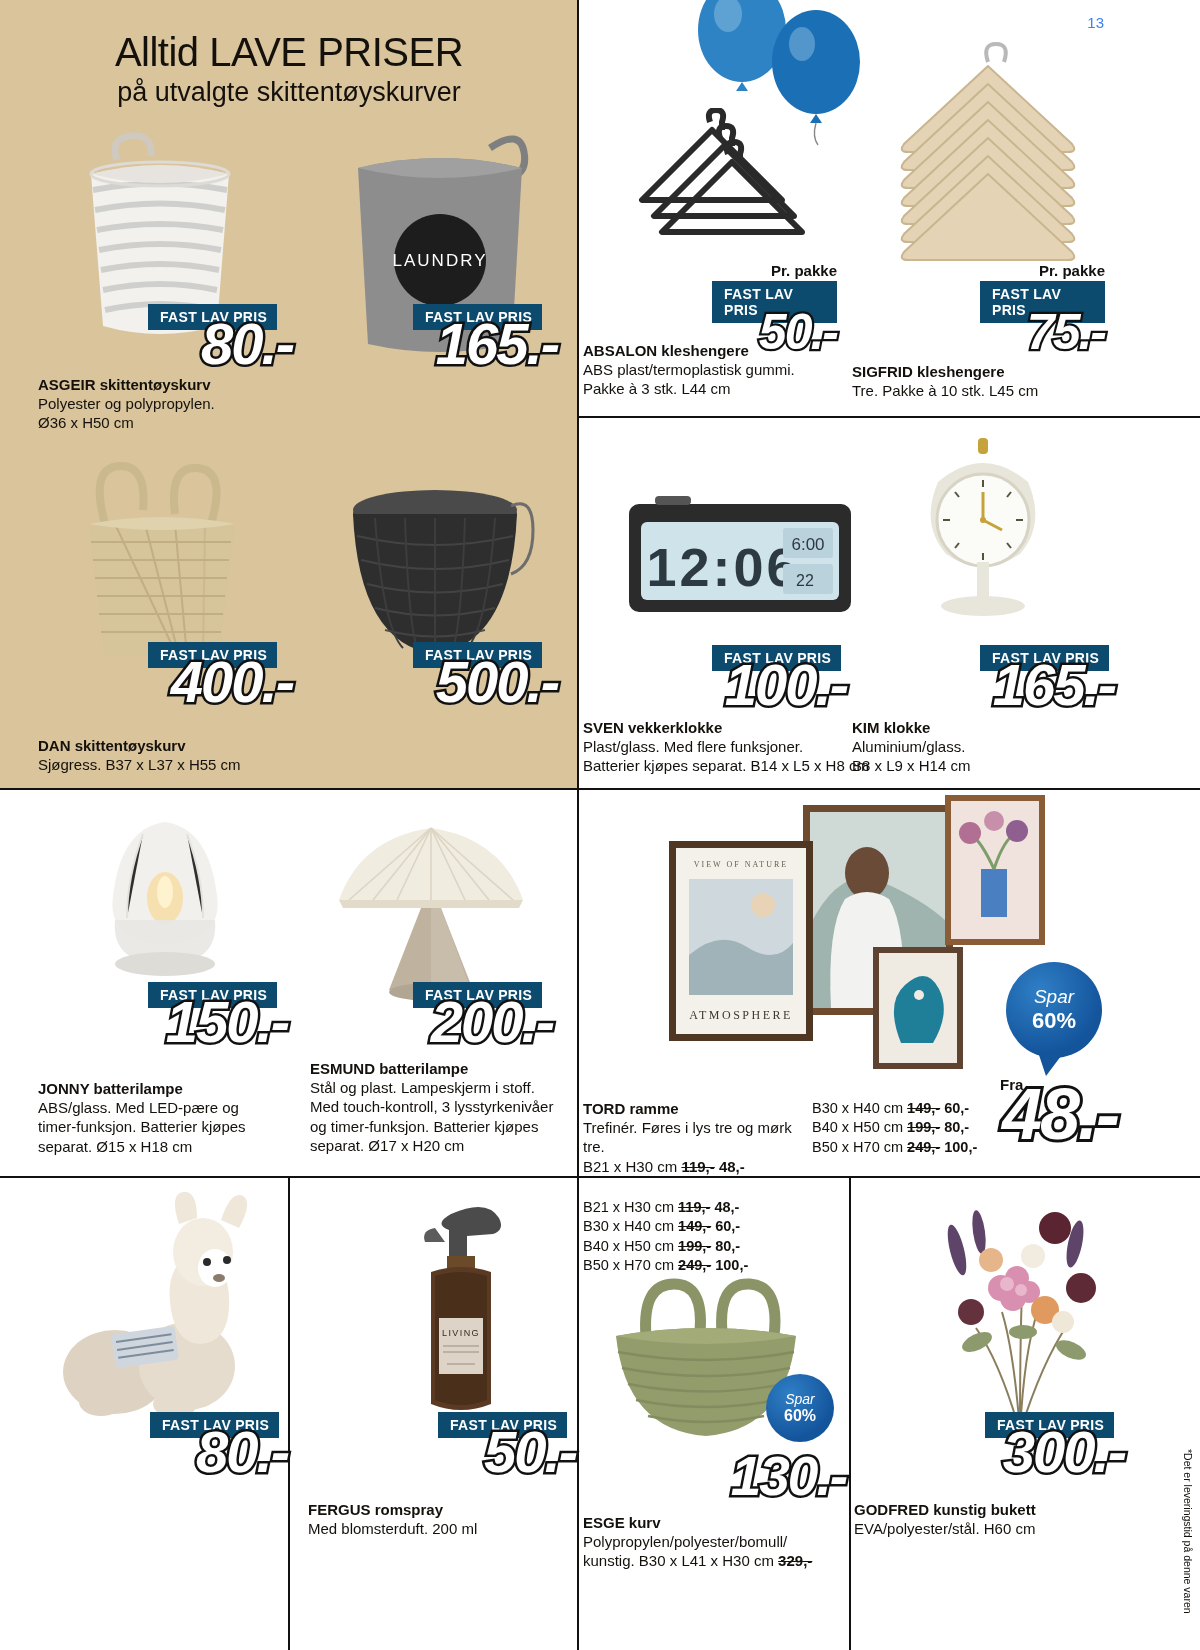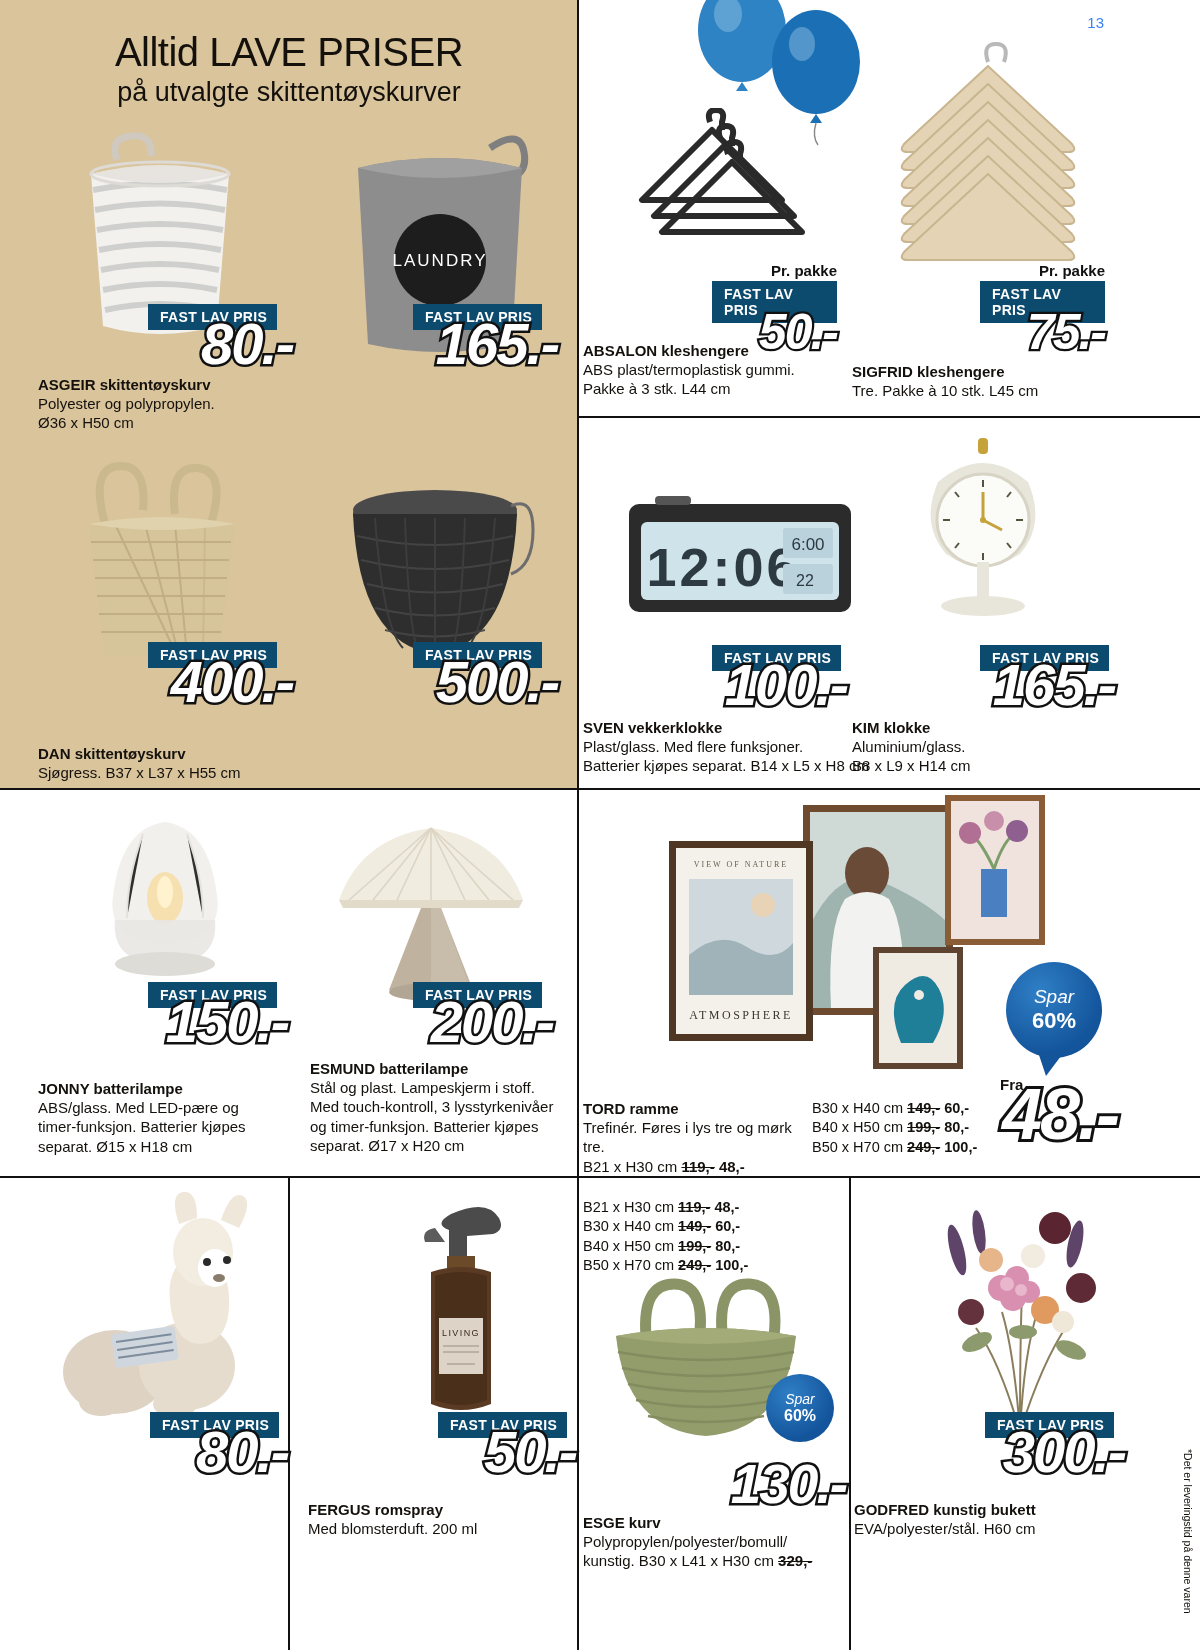--- a/index.html
+++ b/index.html
@@ -194,21 +194,21 @@
 
   <div class="badge" style="left:413px;top:304px;width:145px;">
     <div class="lbl">FAST LAV PRIS</div>
     <div class="price">165.-</div>
   </div>
 
   <div class="badge" style="left:148px;top:642px;width:145px;">
     <div class="lbl">FAST LAV PRIS</div>
     <div class="price">400.-</div>
   </div>
-  <div class="ptext" style="left:38px;top:736px;width:250px;margin-top:8px;">
+  <div class="ptext" style="left:38px;top:736px;width:250px;">
     <div class="nm">DAN skittentøyskurv</div>
     <div class="ds">Sjøgress. B37 x L37 x H55 cm</div>
   </div>
 
   <div class="badge" style="left:413px;top:642px;width:145px;">
     <div class="lbl">FAST LAV PRIS</div>
     <div class="price">500.-</div>
   </div>
 
   <svg class="img" style="left:690px;top:-10px;" width="190" height="180" viewBox="0 0 190 180">
@@ -549,21 +549,21 @@
     </g>
     <path d="M26 74 q90 16 180 0 q-90 -16 -180 0" fill="#a3ab79"></path>
   </svg>
 
   <div class="spar" style="left:766px;top:1374px;width:68px;height:68px;font-size:14px;">
     <div class="s1" style="font-size:14px;">Spar</div>
     <div style="font-size:16px;">60%</div>
   </div>
 
   <div class="badge" style="left:716px;top:1442px;width:130px;">
-    <div class="price" style="font-size:55px;-webkit-text-stroke:5px #111;margin-top:16px;">130.-</div>
+    <div class="price" style="font-size:55px;-webkit-text-stroke:5px #111;margin-top:8px;">130.-</div>
   </div>
 
   <div class="ptext" style="left:583px;top:1513px;width:270px;">
     <div class="nm">ESGE kurv</div>
     <div class="ds">Polypropylen/polyester/bomull/</div>
     <div class="ds">
       <span>kunstig. B30 x L41 x H30 cm</span>
       <span class="strike" style="font-weight:bold;">329,-</span>
     </div>
   </div>

